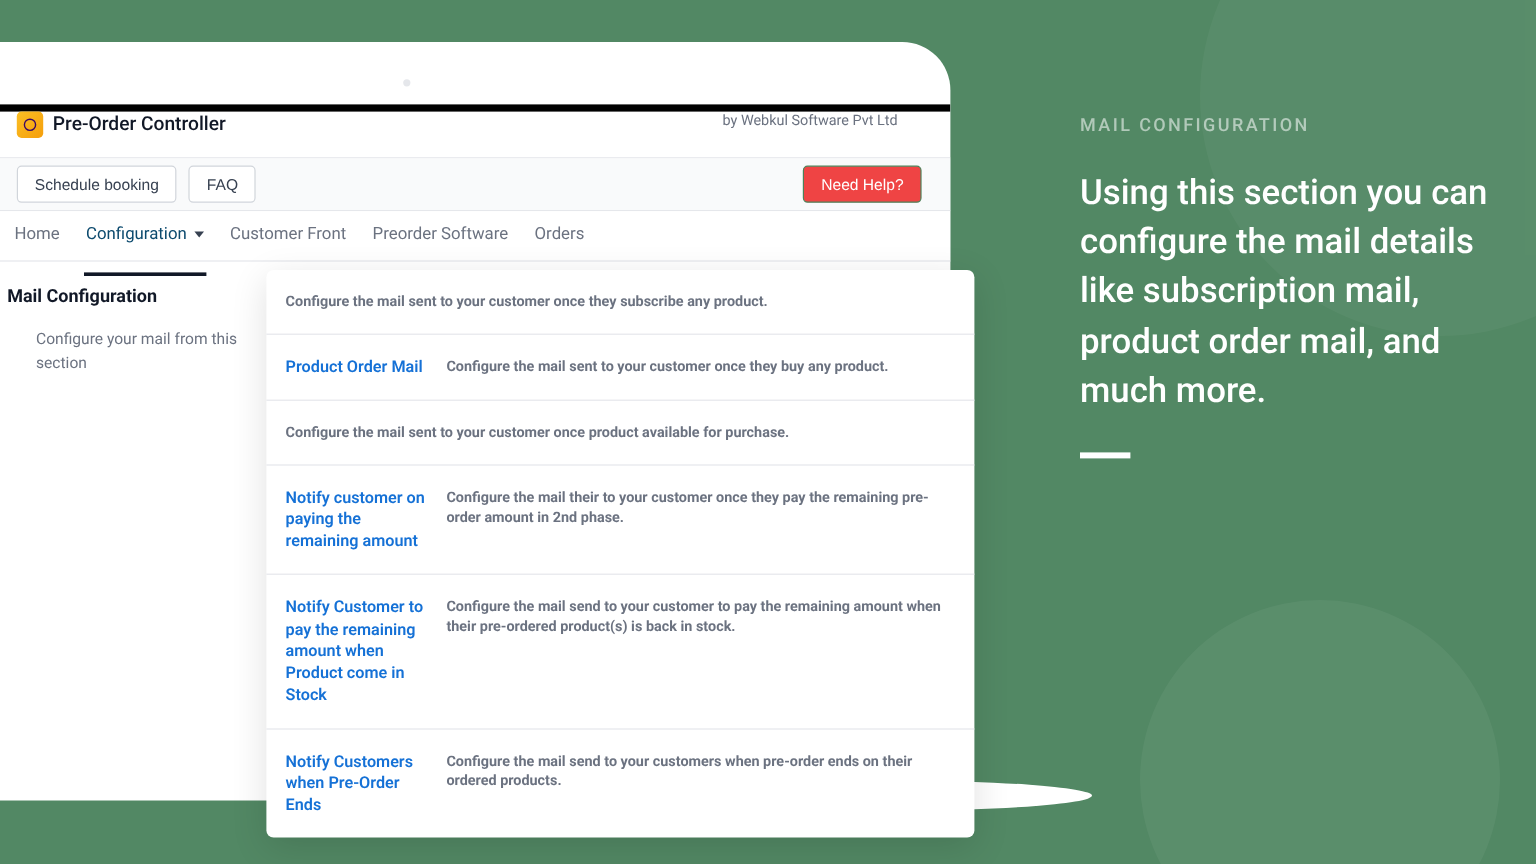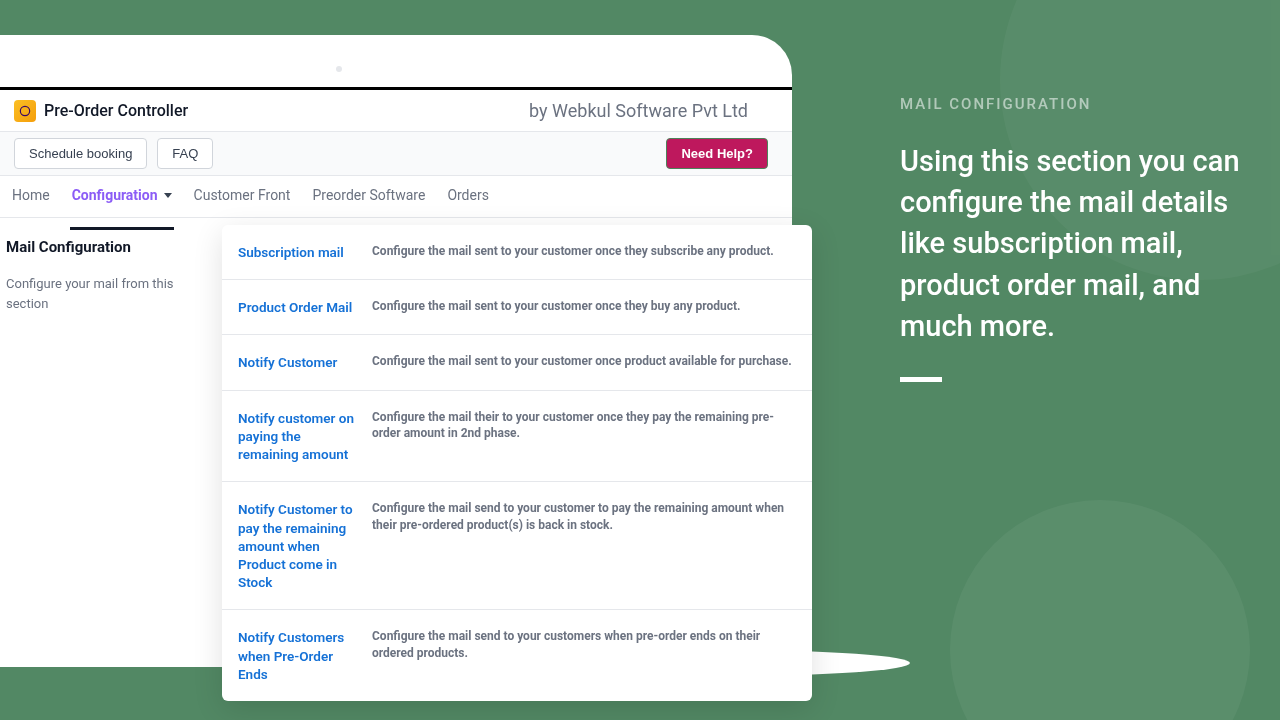--- a/index.html
+++ b/index.html
@@ -22,85 +22,83 @@
   height: 632px;
   background: #fff;
   border-top-right-radius: 40px;
   border-bottom-right-radius: 40px;
   overflow: hidden;
 }
 .titlebar { height: 52px; position: relative; }
 .titlebar .dot { position: absolute; top: 31px; left: 336px; width: 6px; height: 6px; border-radius: 50%; background: #e5e7eb; }
 .app-header {
   height: 45px;
-  border-top: 3px solid #000000;
-  border-bottom: 1px solid #e5e7eb;
-  display: flex;
-  align-items: center;
+  border-top: 6px solid #000000;
+  border-bottom: 1px solid #e5e7eb;
+  display: flex;
   padding: 0 14px;
 }
 .app-icon {
   width: 22px; height: 22px;
   border-radius: 4px;
   background: linear-gradient(135deg,#fbbf24,#f59e0b);
   display: flex; align-items: center; justify-content: center;
   margin-right: 8px;
 }
 .app-icon svg { width: 14px; height: 14px; }
 .app-title { font-size: 16px; color: #111827; font-weight: 500; }
-.app-by { margin-left: auto; font-size: 18px; color: #6b7280; margin-right: 30px; }
+.app-by { margin-left: auto; font-size: 12px; color: #6b7280; margin-right: 30px; }
 .toolbar {
   height: 44px;
   border-bottom: 1px solid #e5e7eb;
   background: #f9fafb;
   display: flex;
   align-items: center;
   padding: 0 14px;
   gap: 10px;
   justify-content: center;
 }
 .btn {
   background: #fff;
   border: 1px solid #d1d5db;
   border-radius: 4px;
   padding: 7px 14px;
   font-size: 13px;
   color: #374151;
   cursor: pointer;
 }
 .btn-primary {
-  background: #be185d;
+  background: #ef4444;
   color: #fff;
   border: 1px solid #4d8159;
   margin-left: auto;
   margin-right: 10px;
-  font-weight: bold;
 }
 .tabs {
   height: 42px;
   display: flex;
   align-items: center;
   padding: 0 10px;
   gap: 18px;
   border-bottom: 1px solid #e5e7eb;
   background:#fff;
 }
 .tab {
   font-size: 14px;
   color: #6b7280;
   cursor: pointer;
   padding: 24px 2px;
   border-bottom: 3px solid transparent;
   display: flex; align-items: center; gap: 6px;
 }
-.tab.active { color: #8b5cf6; border-bottom-color: #111827; font-weight:700; }
+.tab.active { color: #0c4a6e; border-bottom-color: #111827; font-weight:400; }
 .content { display: flex; min-height: 520px; }
 .sidebar { width: 220px; padding: 20px 6px 20px 6px; }
 .sidebar-title { font-size: 15px; font-weight: 700; color: #111827; margin-bottom: 18px; }
-.sidebar-desc { font-size: 13px; color: #6b7280; line-height: 1.5; }
+.sidebar-desc { font-size: 13px; color: #6b7280; line-height: 1.5; margin-left: 24px; }
 .list-panel {
   position: absolute;
   left: 222px;
   top: 225px;
   width: 590px;
   background: #fff;
   border-radius: 6px;
   box-shadow: 0 8px 30px rgba(0,0,0,0.12);
 }
 .row {
@@ -207,29 +205,27 @@
   <div class="content">
     <div class="sidebar">
       <div class="sidebar-title">Mail Configuration</div>
       <div class="sidebar-desc">Configure your mail from this section</div>
     </div>
   </div>
 </div>
 
 <div class="list-panel">
   <div class="row">
-    <a class="row-label">Subscription mail</a>
     <div class="row-desc">Configure the mail sent to your customer once they subscribe any product.</div>
   </div>
   <div class="row">
     <a class="row-label">Product Order Mail</a>
     <div class="row-desc">Configure the mail sent to your customer once they buy any product.</div>
   </div>
   <div class="row">
-    <a class="row-label">Notify Customer</a>
     <div class="row-desc">Configure the mail sent to your customer once product available for purchase.</div>
   </div>
   <div class="row">
     <a class="row-label">Notify customer on paying the remaining amount</a>
     <div class="row-desc">Configure the mail their to your customer once they pay the remaining pre-order amount in 2nd phase.</div>
   </div>
   <div class="row">
     <a class="row-label">Notify Customer to pay the remaining amount when Product come in Stock</a>
     <div class="row-desc">Configure the mail send to your customer to pay the remaining amount when their pre-ordered product(s) is back in stock.</div>
   </div>

